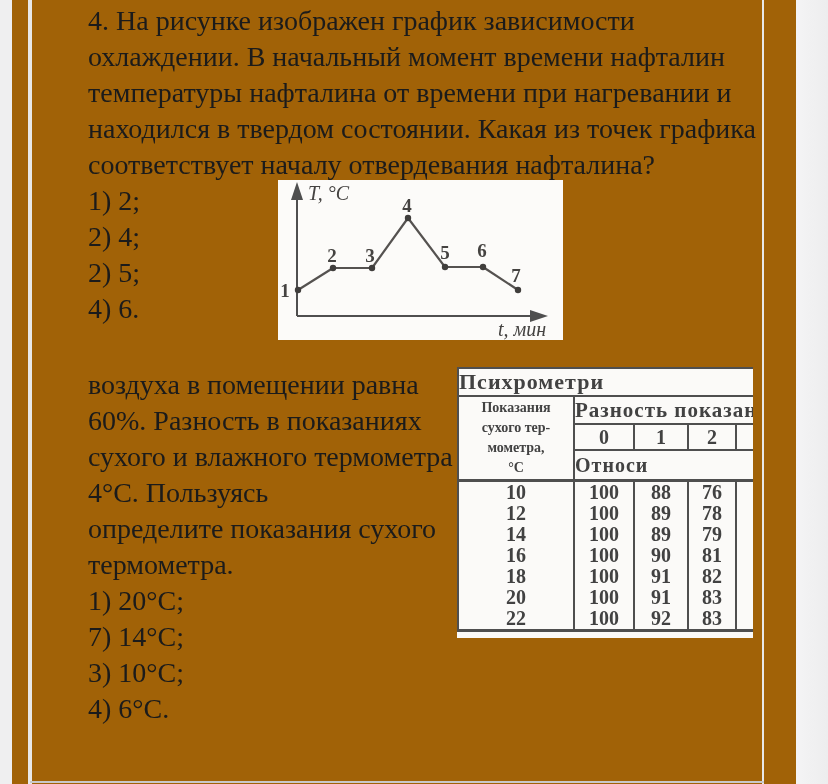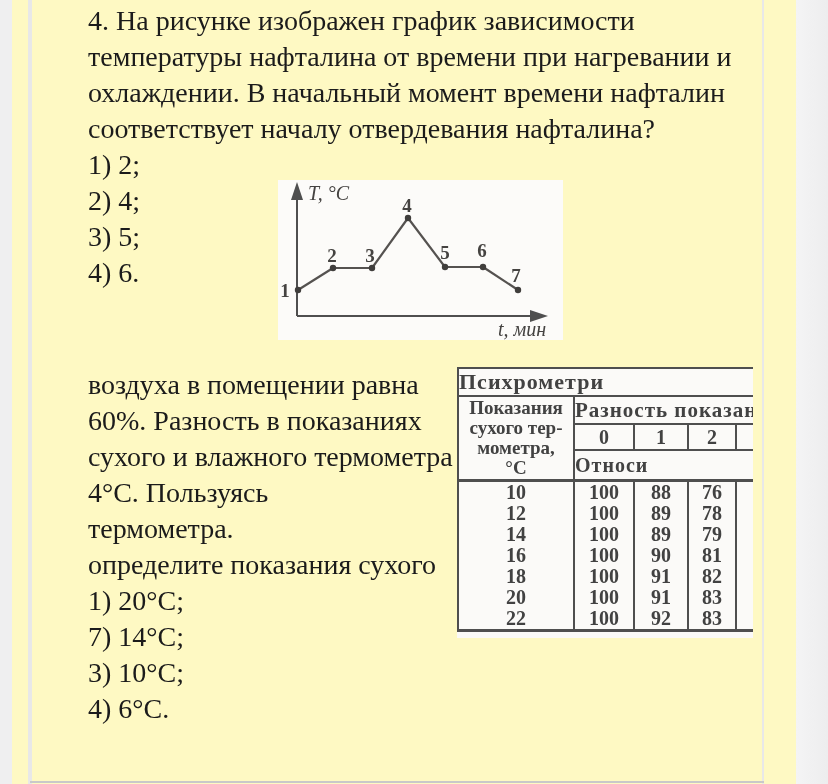--- a/index.html
+++ b/index.html
@@ -1,17 +1,17 @@
 <!DOCTYPE html>
 <html><head>
 <meta charset="utf-8">
 <style>
   html,body{margin:0;padding:0;}
   #screen{
-    position:relative;width:828px;height:784px;background:#fef9c3;
+    position:relative;width:828px;height:784px;background:#a16207;
     overflow:hidden;font-family:"Liberation Serif","DejaVu Serif",serif;
     color:#1b1b1b;
     text-decoration:underline;
   }
   .edge-strip{position:absolute;top:0;height:784px;background:#efeff0;}
   #strip-left{left:0;width:12px;}
   #strip-right{left:796px;width:32px;background:linear-gradient(90deg,#f4f4f5,#ededee);}
   .vdivider{position:absolute;top:0;height:784px;background:#e8e8e8;}
   #divider-left{left:28px;width:4px;}
   #divider-right{left:762px;width:2px;}
@@ -33,21 +33,21 @@
   .axlabel{font-family:"Liberation Serif",serif;font-style:italic;font-size:20px;fill:#454341;}
 
   
   #table-scan{position:absolute;left:457px;top:367px;width:296px;height:271px;overflow:hidden;background:#fbfaf8;}
   #scan-table{border-collapse:collapse;table-layout:fixed;width:438px;background:#fbfaf8;
     font-family:"Liberation Serif","DejaVu Serif",serif;color:#424242;font-weight:bold;}
   #scan-table{border:2px solid #4f4f4f;border-bottom:3px solid #4f4f4f;}
   #scan-table td{padding:0;overflow:visible;}
   td.t-title{border-bottom:2px solid #4f4f4f;height:24px;font-size:22px;padding-left:168px;white-space:nowrap;letter-spacing:1px;}
   td.t-col1h{border-right:2px solid #4f4f4f;border-bottom:3px solid #4f4f4f;width:116px;
-    text-align:center;vertical-align:middle;font-size:19px;line-height:20px;}
+    text-align:center;vertical-align:middle;font-size:14px;line-height:20px;}
   td.t-diffh{border-bottom:2px solid #4f4f4f;height:26px;font-size:21px;padding-left:10px;white-space:nowrap;letter-spacing:1px;}
   tr.t-nums td{border-bottom:2px solid #4f4f4f;height:24px;text-align:center;font-size:20px;}
   tr.t-nums td.nb{border-right:2px solid #4f4f4f;}
   td.t-otnos{border-bottom:3px solid #4f4f4f;height:28px;font-size:20px;padding-left:108px;white-space:nowrap;letter-spacing:1px;}
   tr.dr td{height:21px;line-height:21px;text-align:center;font-size:20px;}
   tr.dr td.vb{border-right:2px solid #4f4f4f;}
   tr.dr.first td{padding-top:5px;}
 </style>
 </head>
 <body>
@@ -56,28 +56,29 @@
 
   <div id="strip-left" class="edge-strip"></div>
   <div id="divider-left" class="vdivider"></div>
   <div id="divider-right" class="vdivider"></div>
   <div id="strip-right" class="edge-strip"></div>
   <div id="bottom-line"></div>
 
   <div id="q4-block" class="textblock">
     <div>
         <div class="tline">4. На рисунке изображен график зависимости</div>
+        <div class="tline">охлаждении. В начальный момент времени нафталин</div>
         <div class="tline">температуры нафталина от времени при нагревании и</div>
-        <div class="tline">охлаждении. В начальный момент времени нафталин</div>
+        <div class="tline">находился в твердом состоянии. Какая из точек графика</div>
         <div class="tline">соответствует началу отвердевания нафталина?</div>
       </div>
     <div>
         <div class="tline">1) 2;</div>
         <div class="tline">2) 4;</div>
-        <div class="tline">3) 5;</div>
+        <div class="tline">2) 5;</div>
         <div class="tline">4) 6.</div>
       </div>
   </div>
 
   <div id="graph-scan">
     <svg id="graph-svg" width="285" height="160" viewBox="0 0 285 160">
       <line class="axis" x1="19" y1="136" x2="19" y2="10"></line>
       <polygon class="arrowhead" points="19,2 13,20 25,20"></polygon>
       <line class="axis" x1="19" y1="136" x2="258" y2="136"></line>
       <polygon class="arrowhead" points="270,136 252,130 252,142"></polygon>
@@ -104,22 +105,22 @@
         </g>
     </svg>
   </div>
 
   <div id="q5-block" class="textblock">
     <div>
         <div class="tline">воздуха в помещении равна</div>
         <div class="tline">60%. Разность в показаниях</div>
         <div class="tline">сухого и влажного термометра</div>
         <div class="tline">4°C. Пользуясь</div>
+        <div class="tline">определите показания сухого</div>
         <div class="tline">термометра.</div>
-        <div class="tline">определите показания сухого</div>
       </div>
     <div>
         <div class="tline">1) 20°C;</div>
         <div class="tline">7) 14°C;</div>
         <div class="tline">3) 10°C;</div>
         <div class="tline">4) 6°C.</div>
       </div>
   </div>
 
   <div id="table-scan">

